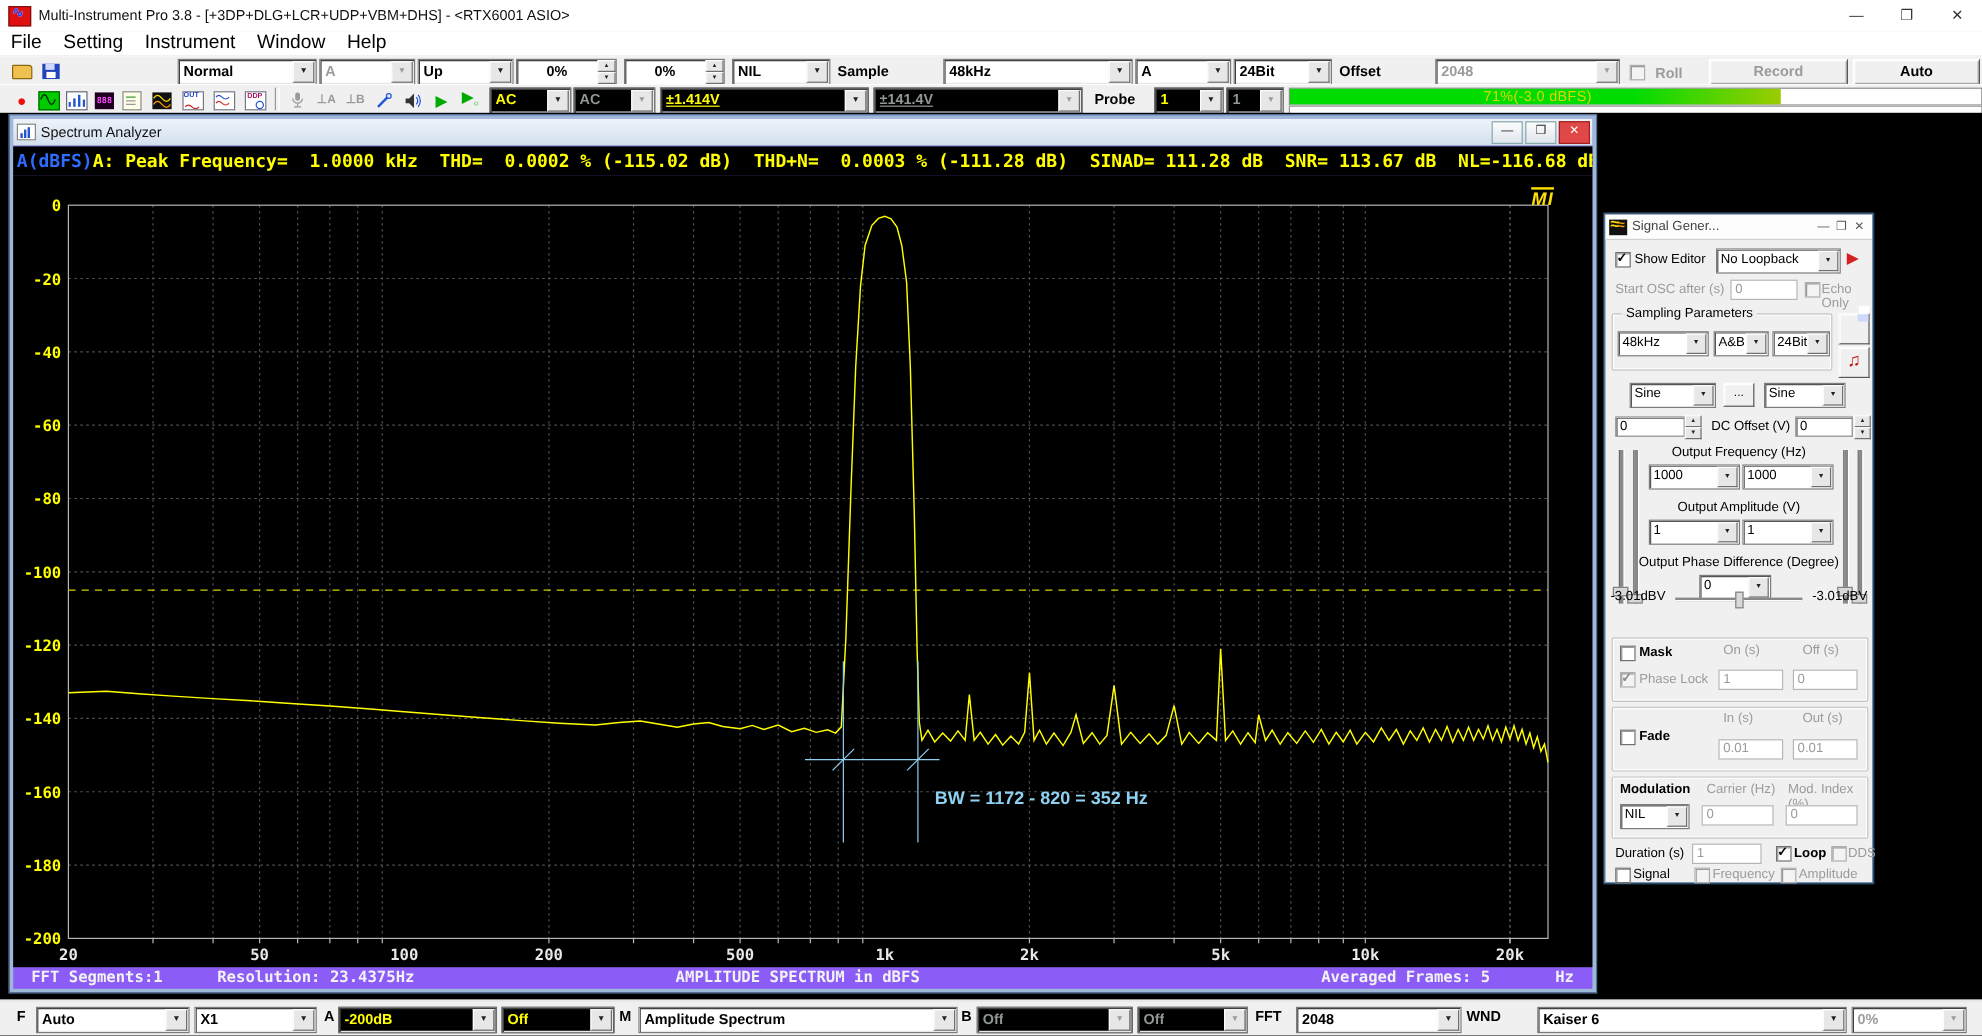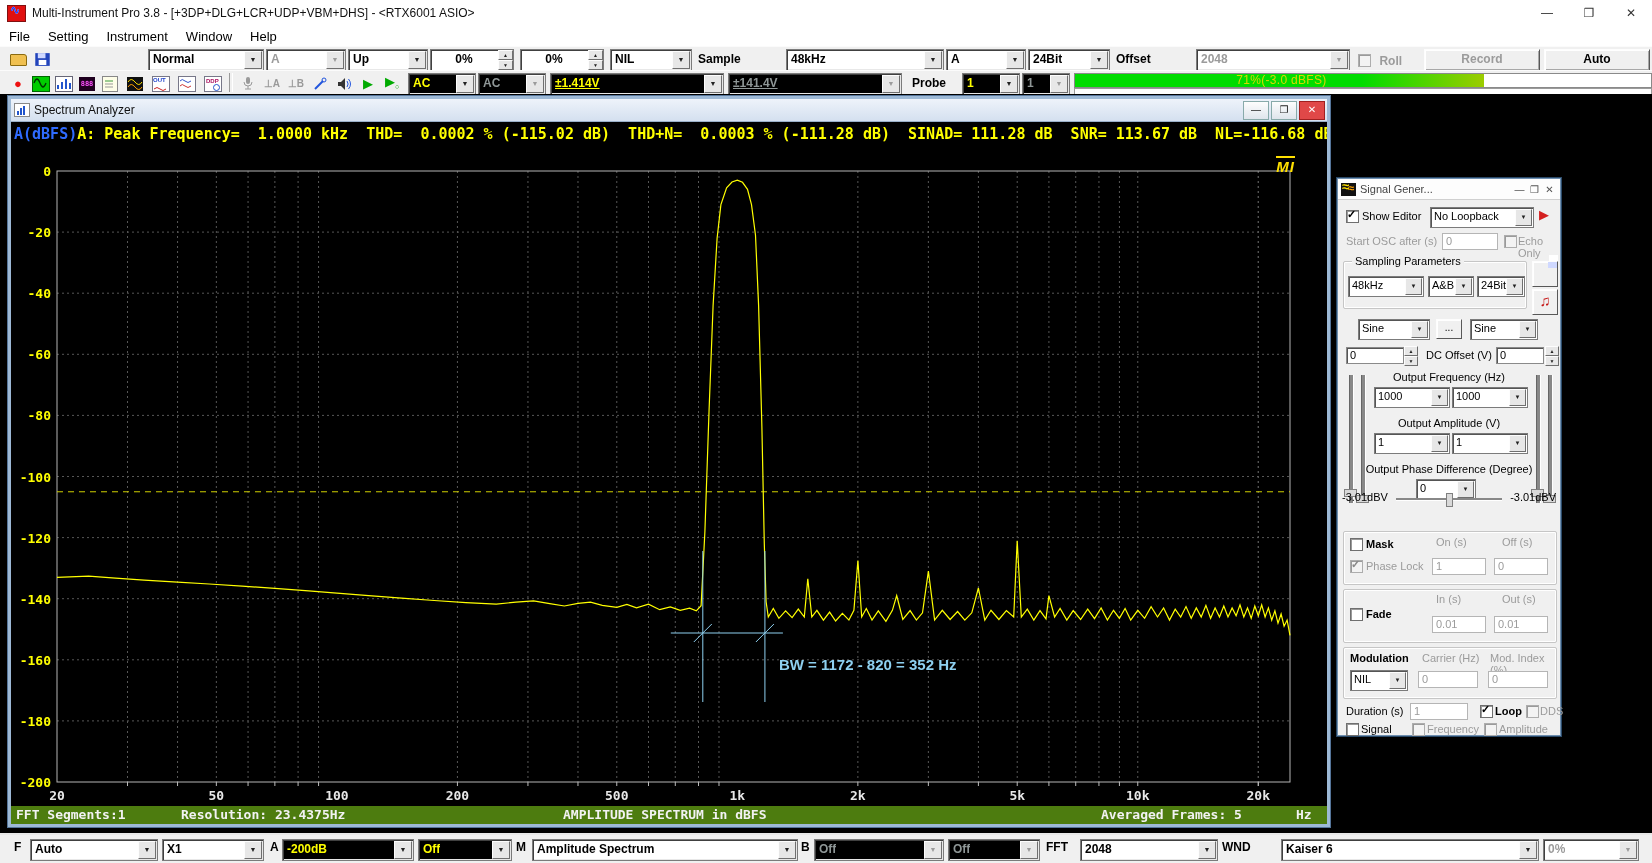--- a/index.html
+++ b/index.html
@@ -6,21 +6,21 @@
   body{width:1652px;height:863px;position:relative;background:#000;font-family:"Liberation Sans",sans-serif;overflow:hidden;-webkit-font-smoothing:none}
   .abs{position:absolute}
   
   .titlebar{left:0;top:0;width:1652px;height:26px;background:#fff;border-bottom:1px solid #e0e0e0;display:flex;align-items:center}
   .appicon{width:17px;height:15px;margin:0 6px 0 7px;background:#e01010;position:relative;border:1px solid #801010}
   .appicon::after{content:"∿";position:absolute;left:2px;top:-3px;color:#2040ff;font-weight:bold;font-size:12px;text-shadow:0 0 0 #fff}
   .apptitle{font-size:12px;color:#111}
   .wbtns{margin-left:auto;display:flex}
   .wbtn{width:42px;height:25px;text-align:center;line-height:25px;font-size:12px;color:#333}
   .menubar{left:0;top:26px;width:1652px;height:20px;background:#fff;display:flex;align-items:center}
-  .menuitem{font-size:13px;color:#000;padding:0 9px}
+  .menuitem{font-size:16px;color:#000;padding:0 9px}
   .tb{background:#f0f0f0;border-top:1px solid #fbfbfb;border-bottom:1px solid #d8d8d8}
   .toolbar1{left:0;top:46px;width:1652px;height:24px}
   .toolbar2{left:0;top:70px;width:1652px;height:24px}
   .toolbar3{left:0;top:833px;width:1652px;height:30px;border-top:2px solid #e8e8e8}
   .lbl{font-size:12px;font-weight:bold;color:#000;line-height:20px}
   .lbl.dim{color:#9b9b9b}
   
   .combo{position:absolute;height:20px;top:2px;background:#fff;border:1px solid #7b7b7b;box-shadow:inset 1px 1px 0 #404040,inset -1px -1px 0 #e8e8e8}
   .combo .cv{position:absolute;left:4px;top:2px;font-size:12px;font-weight:bold;color:#000;white-space:nowrap;overflow:hidden;max-width:calc(100% - 22px)}
   .combo .carw{position:absolute;right:1px;top:1px;bottom:1px;width:16px;background:#e7e7e7;border:1px solid;border-color:#fdfdfd #6f6f6f #6f6f6f #fdfdfd;font-size:7px;color:#222;text-align:center;line-height:16px}
@@ -44,21 +44,21 @@
   .cb{width:11px;height:11px;background:#fff;border:1px solid #6f6f6f;box-shadow:inset 1px 1px 0 #9a9a9a;position:relative;display:inline-block;vertical-align:-2px}
   .cb.chk::after{content:"✓";position:absolute;left:0px;top:-3px;font-size:11px;font-weight:bold;color:#000}
   .cb.dis{border-color:#adadad;background:#f3f3f3}
   .cb.dis.chk::after{color:#8a8a8a}
   
   .meter{position:absolute;left:1074px;top:2px;width:576px;height:13px;border:1px solid #8a8a8a;background:#fff}
   .meterfill{height:100%;background:linear-gradient(to right,#00dc00 70%,#9ccc00);width:71%}
   .metertext{position:absolute;left:28%;top:0px;font-size:12px;font-weight:normal;color:#d8d800;line-height:13px;letter-spacing:.3px}
   .meter2{position:absolute;left:1074px;top:17px;width:576px;height:6px;border:1px solid #9a9a9a;background:#fdfdfd}
   
-  .swin{left:8px;top:96px;width:1322px;height:731px;background:#4d7c0f;border:3px solid #9db9d6;outline:1px solid #55759a;box-sizing:border-box}
+  .swin{left:8px;top:96px;width:1322px;height:731px;background:#8b5cf6;border:3px solid #9db9d6;outline:1px solid #55759a;box-sizing:border-box}
   .swtitle{height:22px;background:linear-gradient(#eef3fa,#d4e0ef);display:flex;align-items:center;border-bottom:1px solid #9ab0c8}
   .swtitle .t{font-size:12px;color:#111;margin-left:4px}
   .swicon{width:14px;height:12px;background:#fff;border:1px solid #888;margin-left:3px;position:relative}
   .swicon i{position:absolute;bottom:1px;background:#2255cc}
   .swbtns{margin-left:auto;display:flex;margin-right:2px}
   .swb{width:24px;height:17px;border:1px solid #8aa;background:linear-gradient(#fdfdfd,#dfe5ec);font-size:10px;line-height:16px;text-align:center;color:#222;margin-left:2px}
   .swb.close{background:#e04848;color:#fff;border-color:#a02020}
   .swstatus{height:24px;background:#000;white-space:pre;overflow:hidden;font-family:"DejaVu Sans Mono",monospace;font-weight:bold;font-size:15px;line-height:24px}
   .swstatus .ch{color:#2f6bff}
   .swstatus .ro{color:#ffff00}
@@ -416,21 +416,21 @@
         <line x1="691.8088486632324" y1="405" x2="691.8088486632324" y2="556" stroke="#8ed0f0"></line>
         <line x1="753.9212252764517" y1="405" x2="753.9212252764517" y2="556" stroke="#8ed0f0"></line>
         <line x1="659.8088486632324" y1="487" x2="771.9212252764517" y2="487" stroke="#8ed0f0"></line>
         <line x1="682.8088486632324" y1="496" x2="700.8088486632324" y2="478" stroke="#8ed0f0"></line>
         <line x1="744.9212252764517" y1="496" x2="762.9212252764517" y2="478" stroke="#8ed0f0"></line>
         <text x="767.9212252764517" y="524" fill="#8ed0f0" font-size="15" font-weight="bold" font-family="Liberation Sans,sans-serif">BW = 1172 - 820 = 352 Hz</text>
       </svg>
     <div class="milogo">MI</div>
   </div>
   <div class="sfooter">
-    <span style="left:5px">FFT Segments:1</span>
+    <span style="left:15px">FFT Segments:1</span>
     <span style="left:170px">Resolution: 23.4375Hz</span>
     <span style="left:552px">AMPLITUDE SPECTRUM in dBFS</span>
     <span style="left:1090px">Averaged Frames: 5</span>
     <span style="left:1285px">Hz</span>
   </div>
 </div>
 
 <div class="abs sg">
   <div class="sgtitle">
     <span class="sgicon"></span>

